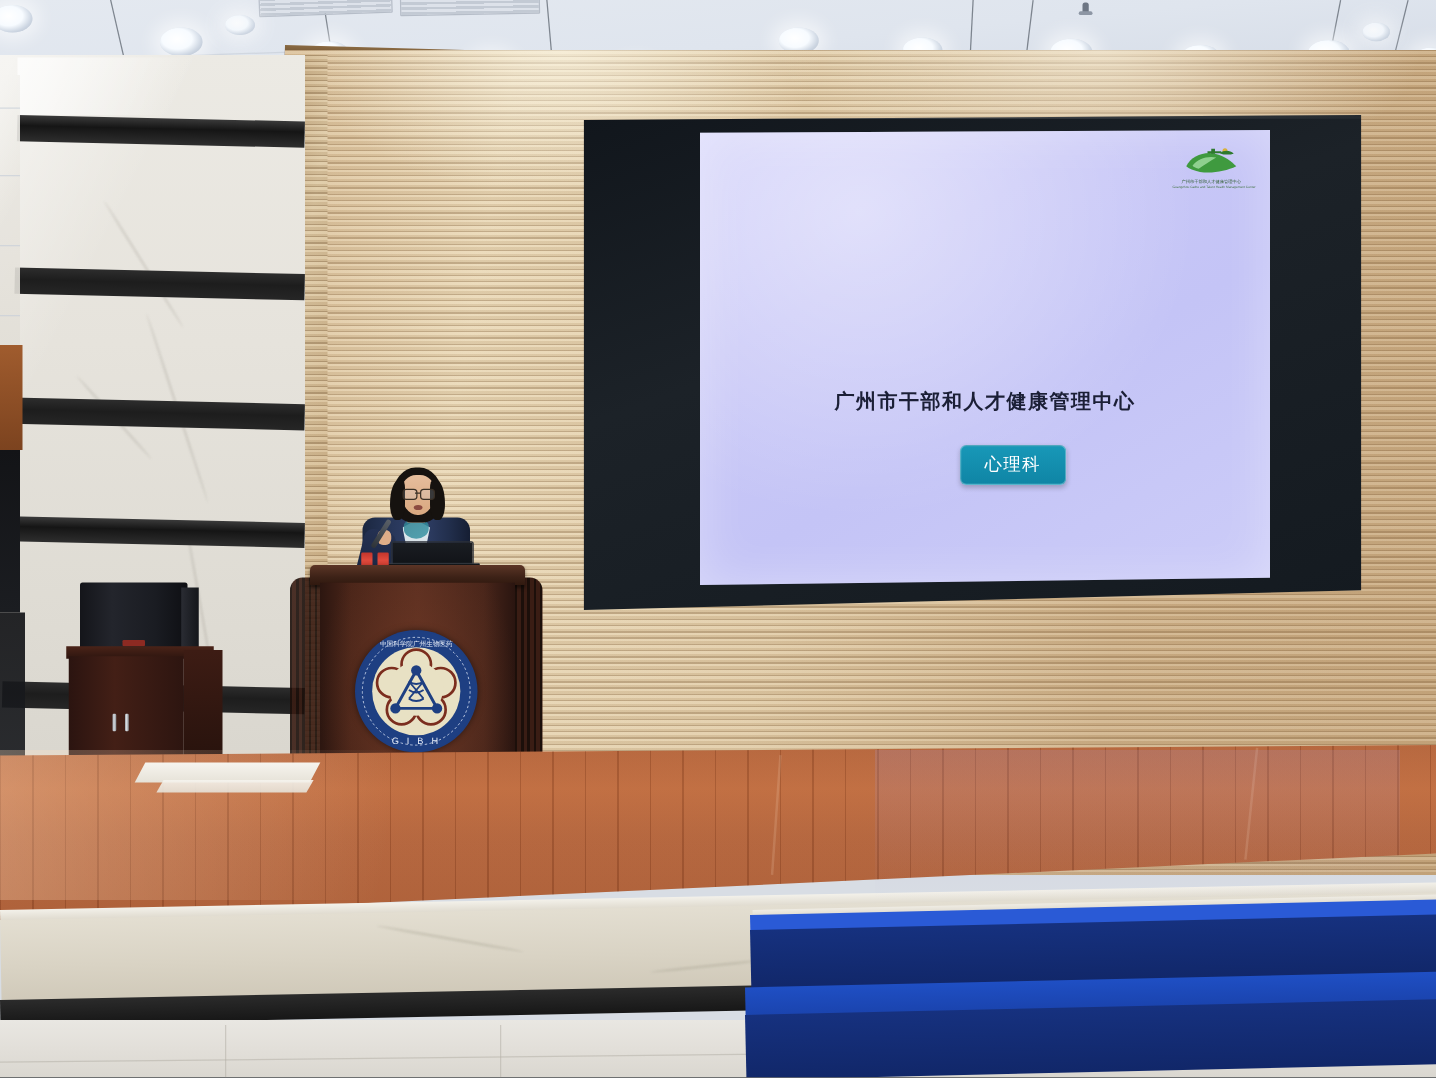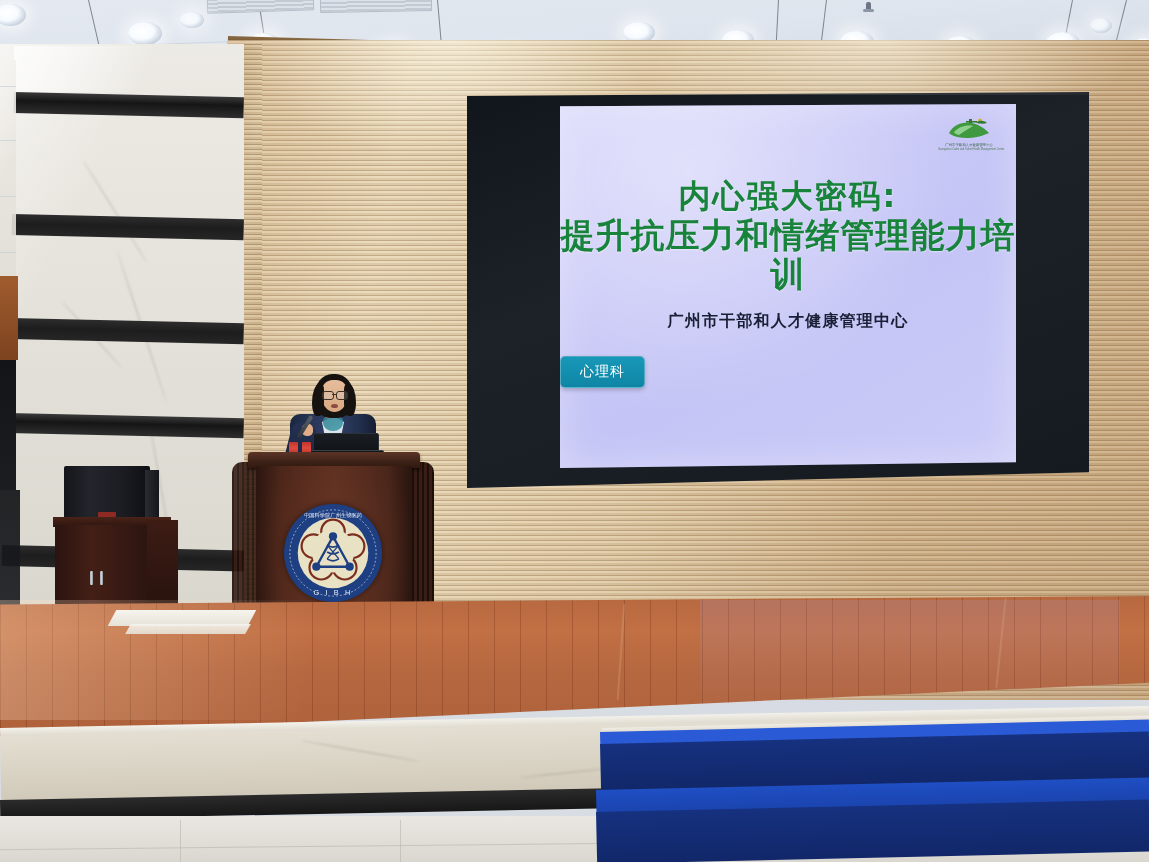--- a/index.html
+++ b/index.html
@@ -113,21 +113,21 @@
   }
   .slide-title .l1{display:block;font-size:32px;letter-spacing:2px;}
   .slide-title .l2{display:block;font-size:34px;letter-spacing:1px;margin-top:2px;}
   .slide-org{
     position:absolute;left:0;right:0;top:207px;text-align:center;
     font-family:"DejaVu Sans","Liberation Sans",sans-serif;
     font-size:16px;color:#1b1f36;font-weight:600;letter-spacing:1.2px;
   }
   .slide-btns{
     position:absolute;left:0;right:0;top:252px;
-    display:flex;justify-content:flex-start;gap:26px;
+    display:flex;justify-content:center;gap:26px;padding-left:44px;
   }
   .pill{
     font-family:"DejaVu Sans","Liberation Sans",sans-serif;
     font-size:14px;color:#ffffff;padding:6px 19px;border-radius:5px;
     letter-spacing:1px;box-shadow:0 2px 4px rgba(0,0,0,.22);
     border:1px solid rgba(255,255,255,.28);
   }
   .pill.a{background:linear-gradient(to bottom,#1898b8,#0f85a5);}
   .pill.b{background:linear-gradient(to bottom,#1d93b3,#13799a);}
 
@@ -322,24 +322,20 @@
         <path d="M16 33 C24 22, 40 17, 54 20 C44 26, 34 32, 26 38 C22 37, 18 35, 16 33 Z" fill="#8fd08f"></path>
         <path d="M46 6 L52 6 L52 14 L46 14 Z" fill="#2f7a2f"></path>
         <path d="M40 10 L62 10 L62 13 L40 13 Z" fill="#2f7a2f"></path>
         <circle cx="68" cy="9" r="4" fill="#d9b23a"></circle>
         <path d="M60 13 C66 8, 76 8, 82 14 C76 16, 66 16, 60 13 Z" fill="#2f7a2f"></path>
       </svg>
       <div class="lg-text1">广州市干部和人才健康管理中心</div>
       <div class="lg-text2">Guangzhou Cadre and Talent Health Management Center</div>
     </div>
 
-    <div class="slide-title">
-      <span class="l1">内心强大密码:</span>
-      <span class="l2">提升抗压力和情绪管理能力培训</span>
-    </div>
 
     <div class="slide-org">广州市干部和人才健康管理中心</div>
 
     <div class="slide-btns">
       <div class="pill a">心理科</div>
     </div>
   </div>
 
   <div class="person" style="left:278px;top:372px;width:116px;height:96px;">
     <div class="p-torso" style="left:12px;top:42px;width:86px;height:56px;"></div>

